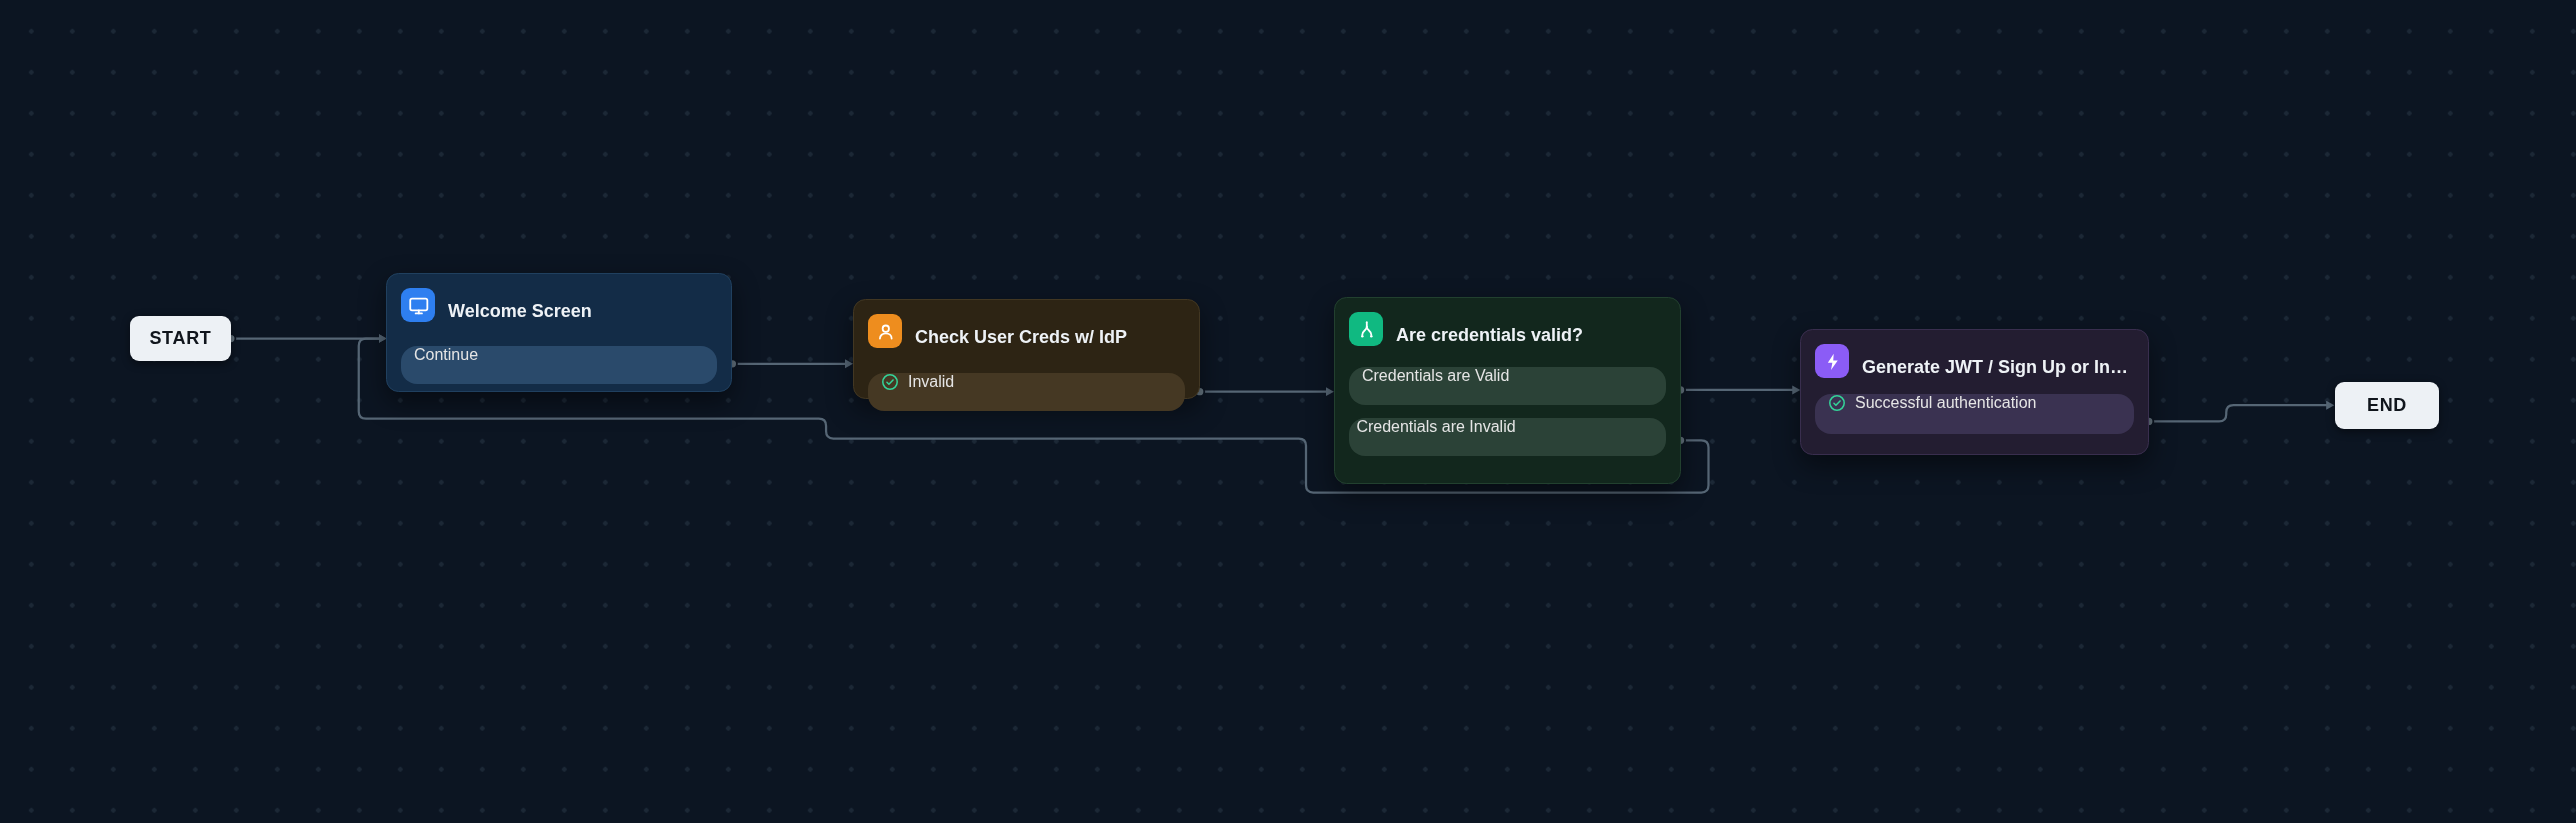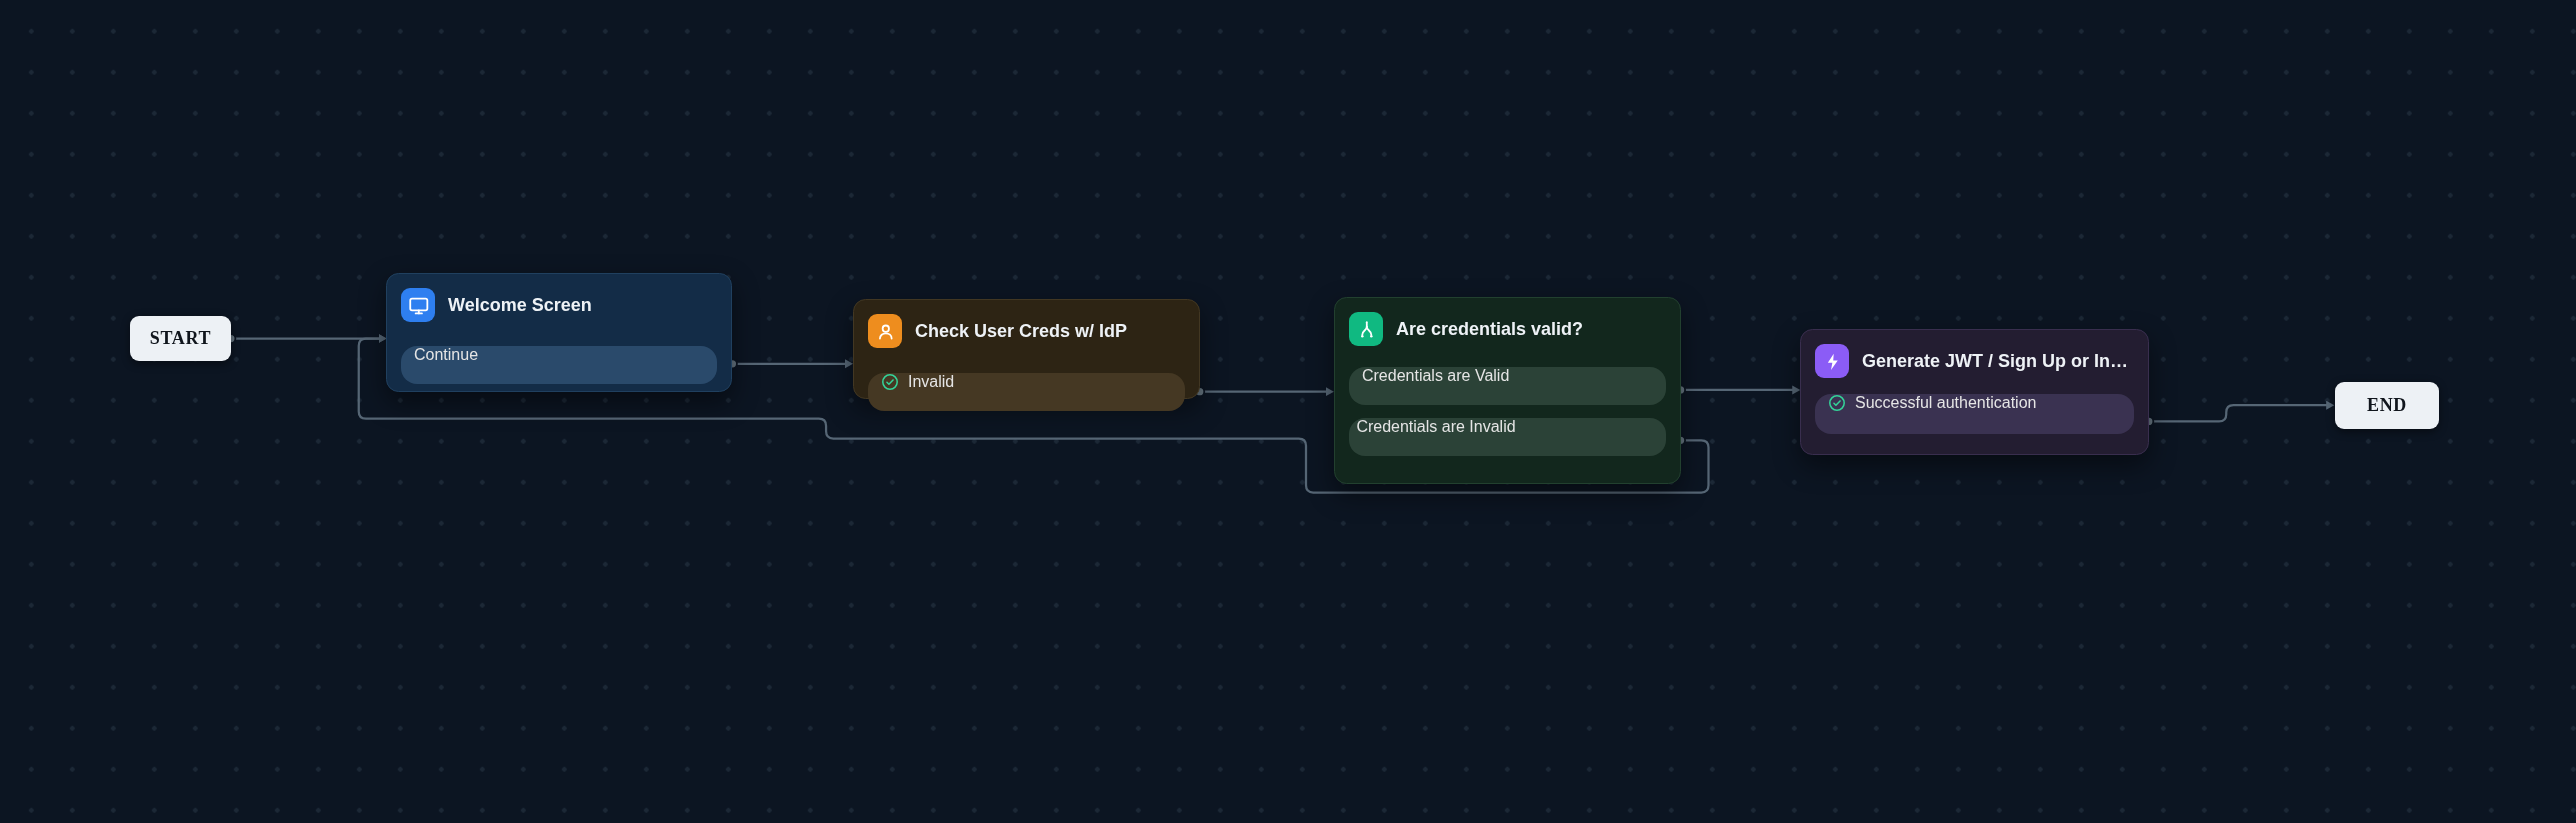--- a/index.html
+++ b/index.html
@@ -44,34 +44,33 @@
     background: #edf1f5;
     color: #10151c;
     border-radius: 9px;
     display: flex;
     align-items: center;
     justify-content: center;
     font-size: 18px;
     font-weight: 700;
     letter-spacing: 0.7px;
     box-shadow: 0 2.7px 9px rgba(0,0,0,0.45);
-    font-family: Liberation Serif, serif;
   }
   #start-pill { left: 130px; top: 316px; width: 101px; height: 45px; }
   #end-pill   { left: 2335px; top: 382px; width: 104px; height: 47px; }
 
   .node {
     position: absolute;
     border-radius: 12.6px;
     box-shadow: 0 10.8px 27px rgba(0,0,0,0.45);
     box-sizing: border-box;
   }
   .node-header {
     display: flex;
-    align-items: center;
+    align-items: flex-end;
     gap: 12.6px;
   }
   .icon-box {
     width: 34px;
     height: 34px;
     border-radius: 9px;
     display: flex;
     align-items: center;
     justify-content: center;
     flex: 0 0 auto;

